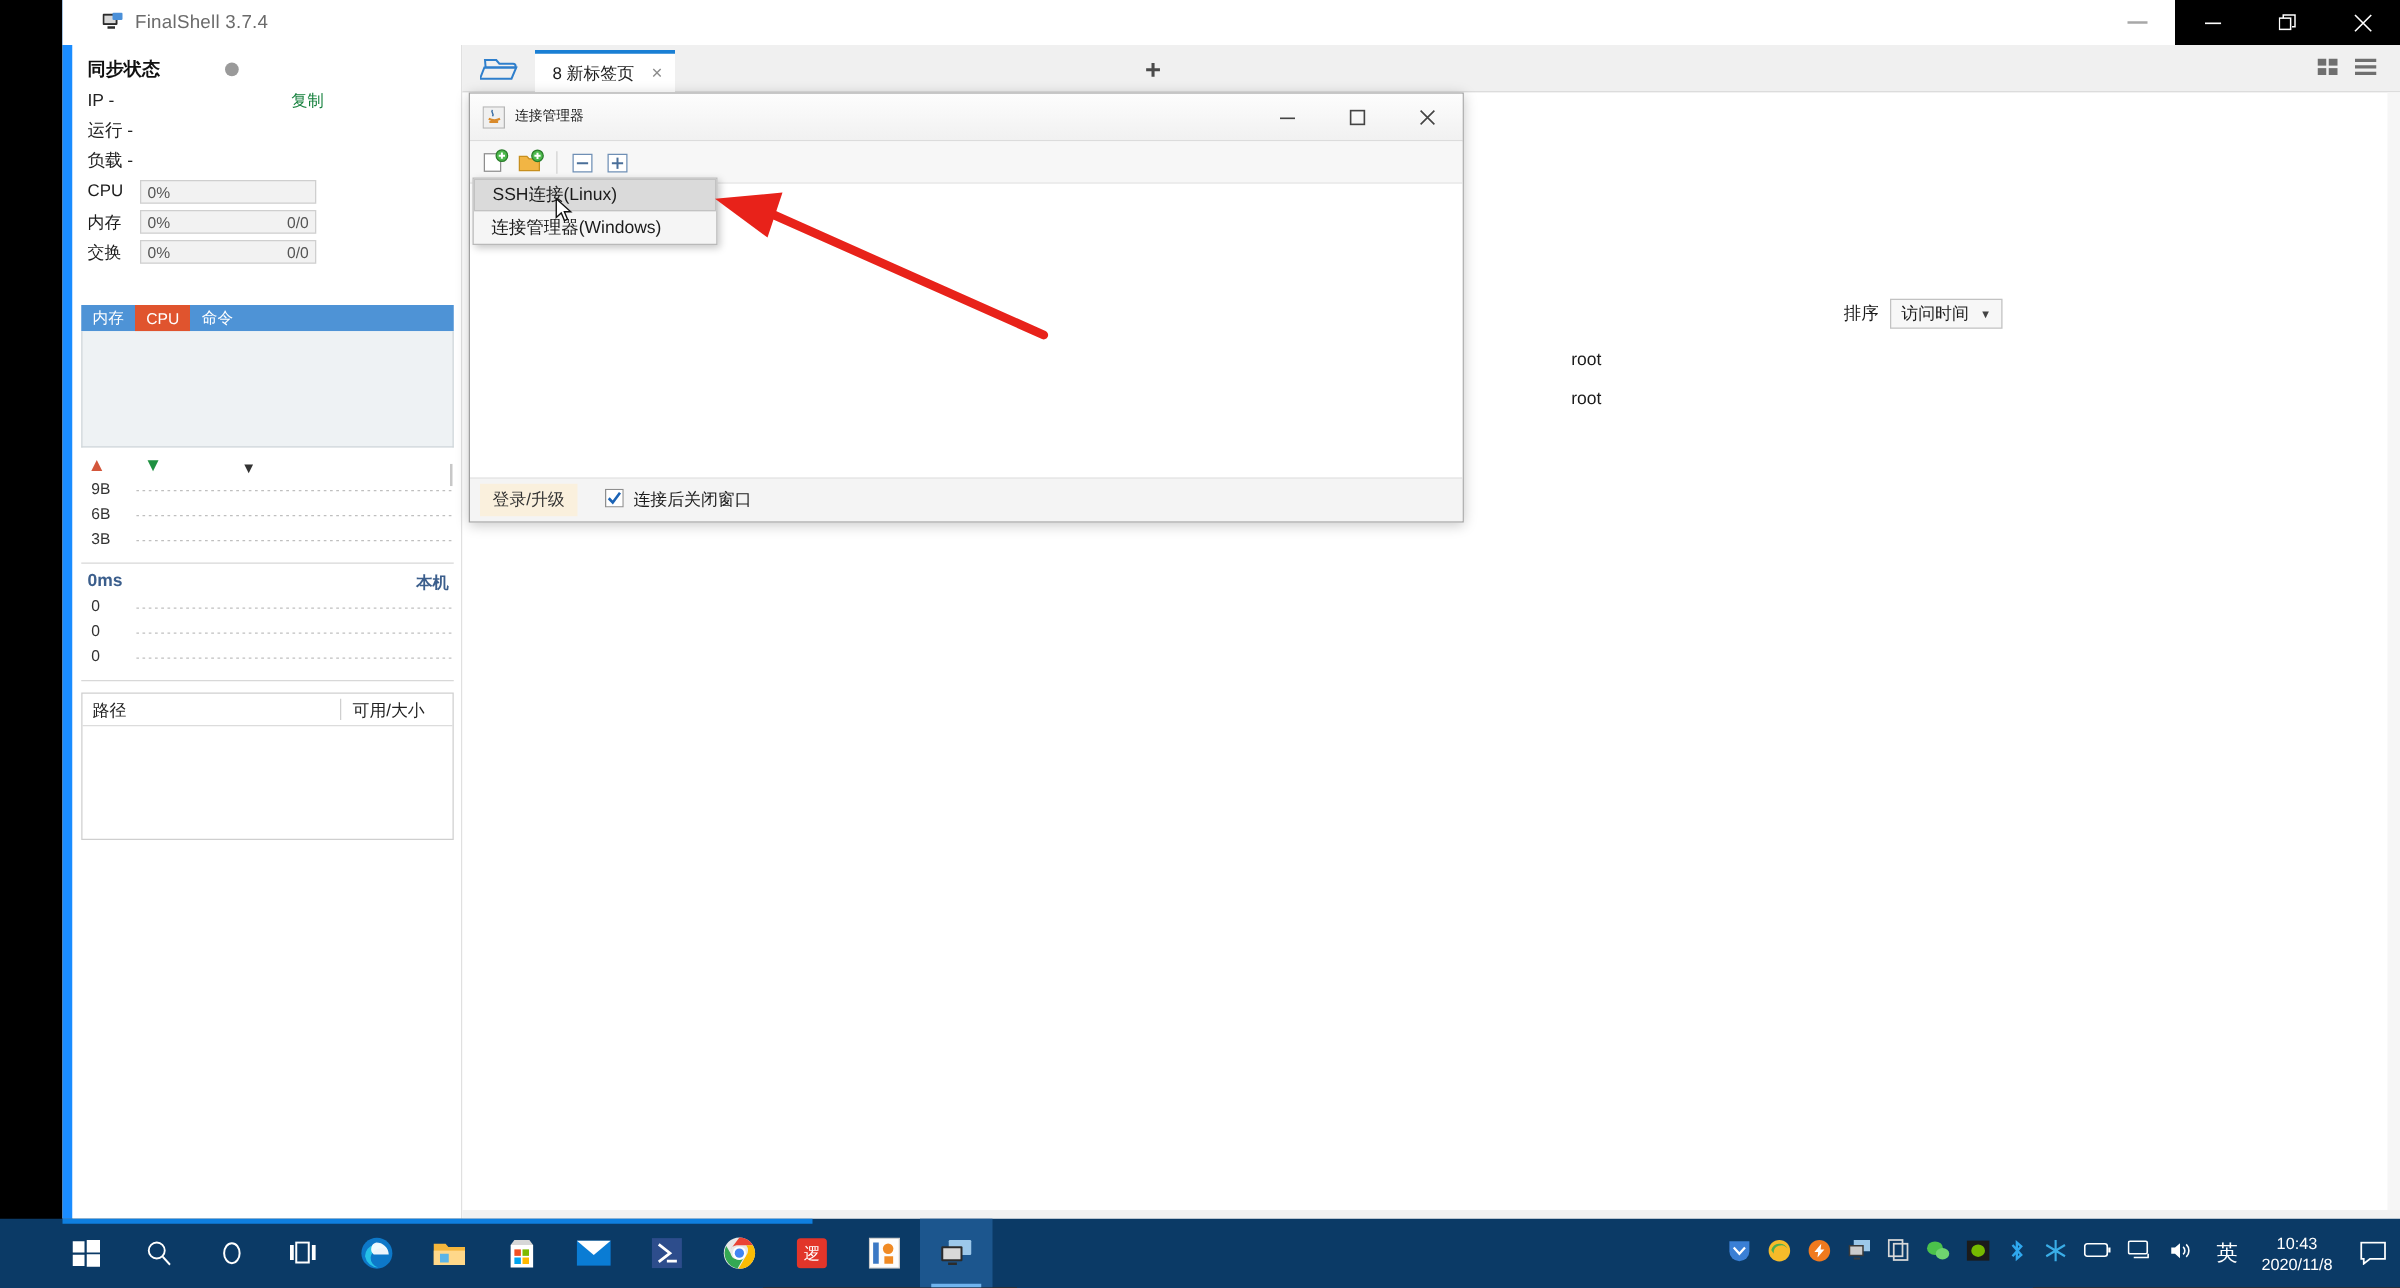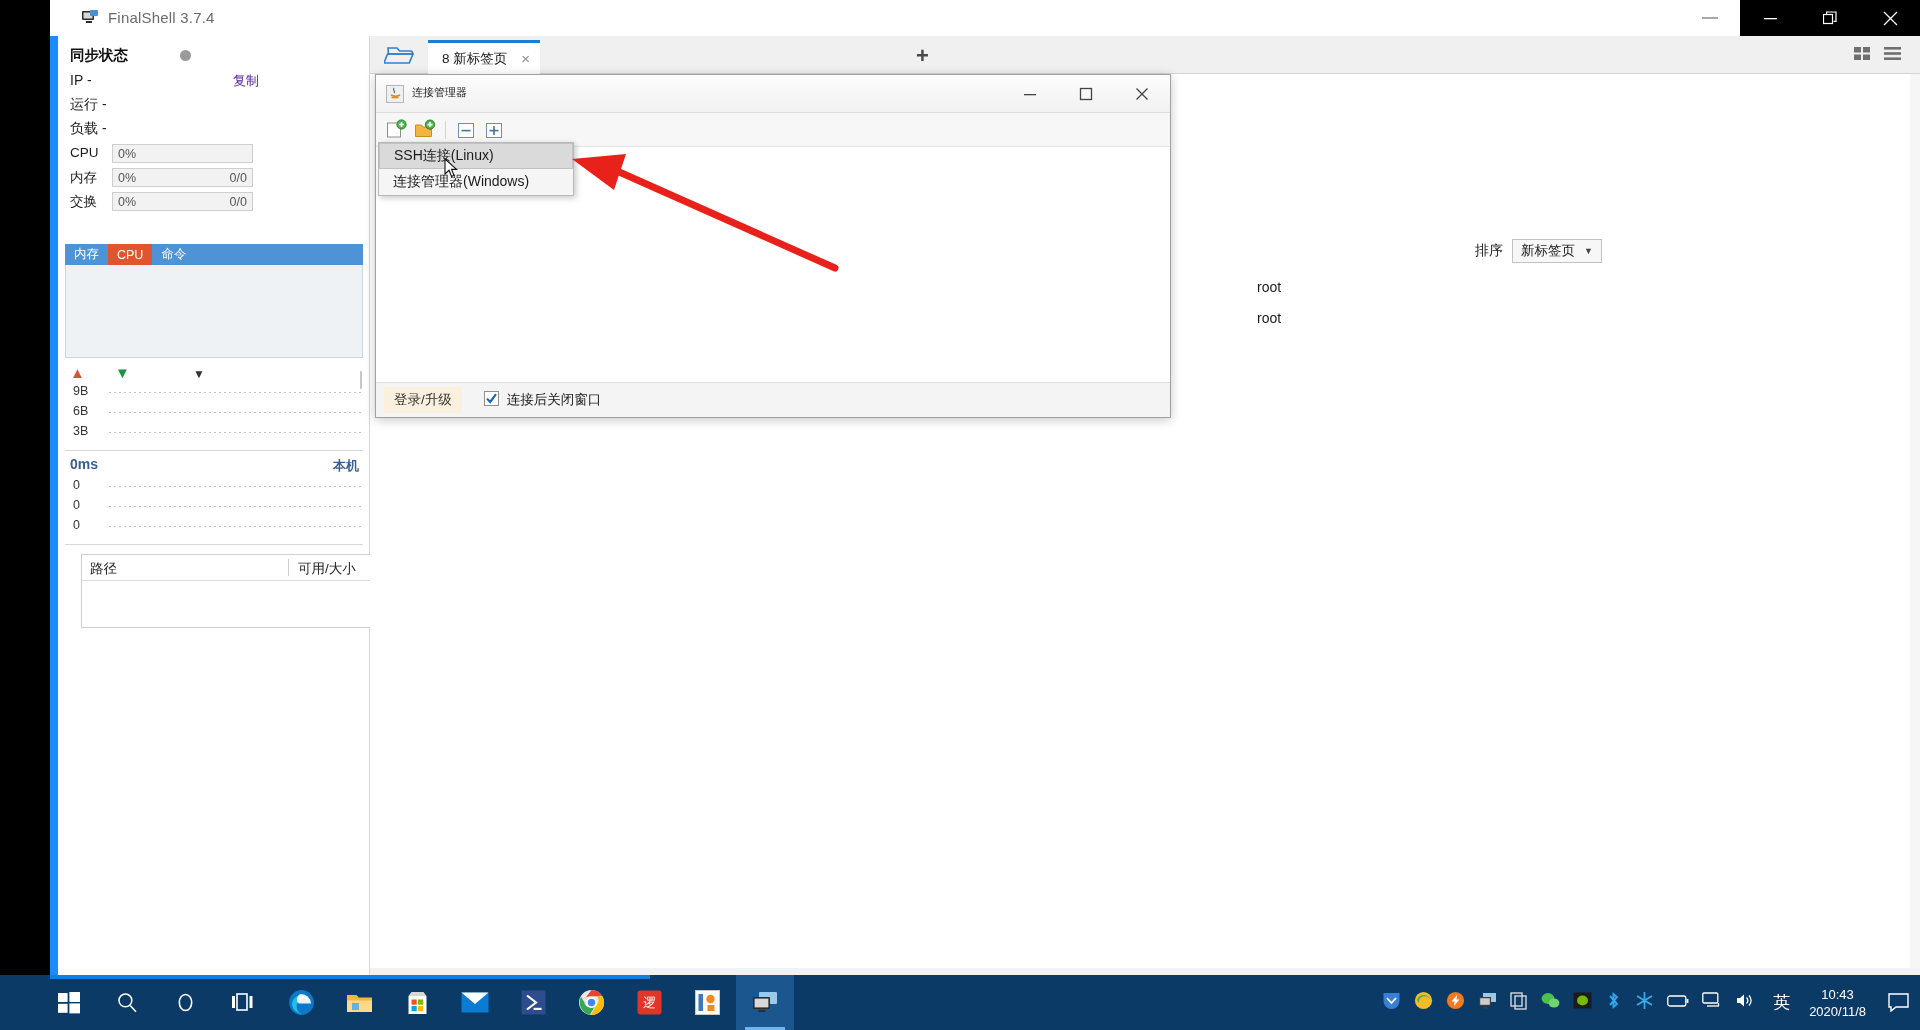--- a/index.html
+++ b/index.html
@@ -55,21 +55,21 @@
     position:absolute; left:8px; top:36px; width:312px; height:939px;
     background:#ffffff; border-right:1px solid #d6d6d6;
     font-size:13.5px; color:#222;
   }
   .sb-sync { position:absolute; left:12px; top:10px; font-size:14.5px; font-weight:bold; color:#111; }
   .sb-sync-dot {
     position:absolute; left:122px; top:14px; width:11px; height:11px;
     border-radius:50%; background:#9a9a9a;
   }
   .sb-ip { position:absolute; left:12px; top:36px; font-size:14px; }
-  .sb-copy { position:absolute; left:175px; top:36px; font-size:13px; color:#4c1d95; }
+  .sb-copy { position:absolute; left:175px; top:36px; font-size:13px; color:#15803d; }
   .sb-run { position:absolute; left:12px; top:60px; font-size:14px; }
   .sb-load { position:absolute; left:12px; top:84px; font-size:14px; }
 
   .meter-row { position:absolute; left:12px; height:19px; }
   .meter-name { position:absolute; left:0; top:1px; font-size:13.5px; color:#1b1b1b; width:36px; }
   .meter-box {
     position:absolute; left:42px; top:0; width:141px; height:19px;
     background:#f2f2f2; border:1px solid #cfcfcf;
   }
   .meter-pct { position:absolute; left:5px; top:2px; font-size:12.5px; color:#555; }
@@ -101,22 +101,22 @@
             background-image: linear-gradient(to right, #bfbfbf 0 2px, transparent 2px 5px);
             background-size:5px 1px; }
   .hr-sep { position:absolute; left:7px; width:298px; height:1px; background:#d8d8d8; }
 
   .ping-head { position:absolute; left:7px; top:420px; width:298px; height:20px; }
   .ping-val { position:absolute; left:5px; top:0; color:#3b5e8c; font-size:14px; font-weight:bold; }
   .ping-local { position:absolute; right:4px; top:1px; color:#3b5e8c; font-size:13px; font-weight:bold;text-align:right; }
 
   
   .path-panel {
-    position:absolute; left:7px; top:518px; width:298px; height:74px;
-    background:#ffffff; border:1px solid #cfcfcf;margin-left:16px;
+    position:absolute; left:7px; top:518px; width:298px; height:118px;
+    background:#ffffff; border:1px solid #cfcfcf;
   }
   .path-hdr { position:absolute; left:0; top:0; width:296px; height:26px; border-bottom:1px solid #dcdcdc; }
   .path-hdr-c1 { position:absolute; left:8px; top:5px; font-size:13.5px; color:#222; }
   .path-hdr-div { position:absolute; left:206px; top:4px; width:1px; height:17px; background:#cfcfcf; }
   .path-hdr-c2 { position:absolute; left:216px; top:5px; font-size:13.5px; color:#222; }
 
   .sb-login {
     position:absolute; left:0; top:945px; width:312px; text-align:center;
     font-size:13.5px; color:#333;
   }
@@ -406,21 +406,21 @@
               <rect x="0" y="11.4" width="17" height="2.6" fill="#6f6f6f"></rect>
             </svg>
           </span>
         </div>
       </div>
 
       <div class="content-body">
         <div class="sort-bar">
           <span class="sort-label">排序</span>
           <span class="sort-select">
-            <span>新标签页</span>
+            <span>访问时间</span>
             <span class="sort-caret">▼</span>
           </span>
         </div>
         <span class="root-entry" style="left:887px; top:205px;">root</span>
         <span class="root-entry" style="left:887px; top:236px;">root</span>
         <div class="content-scroll-right"></div>
         <div class="content-bottom-strip"></div>
       </div>
     </div>
   </div>

